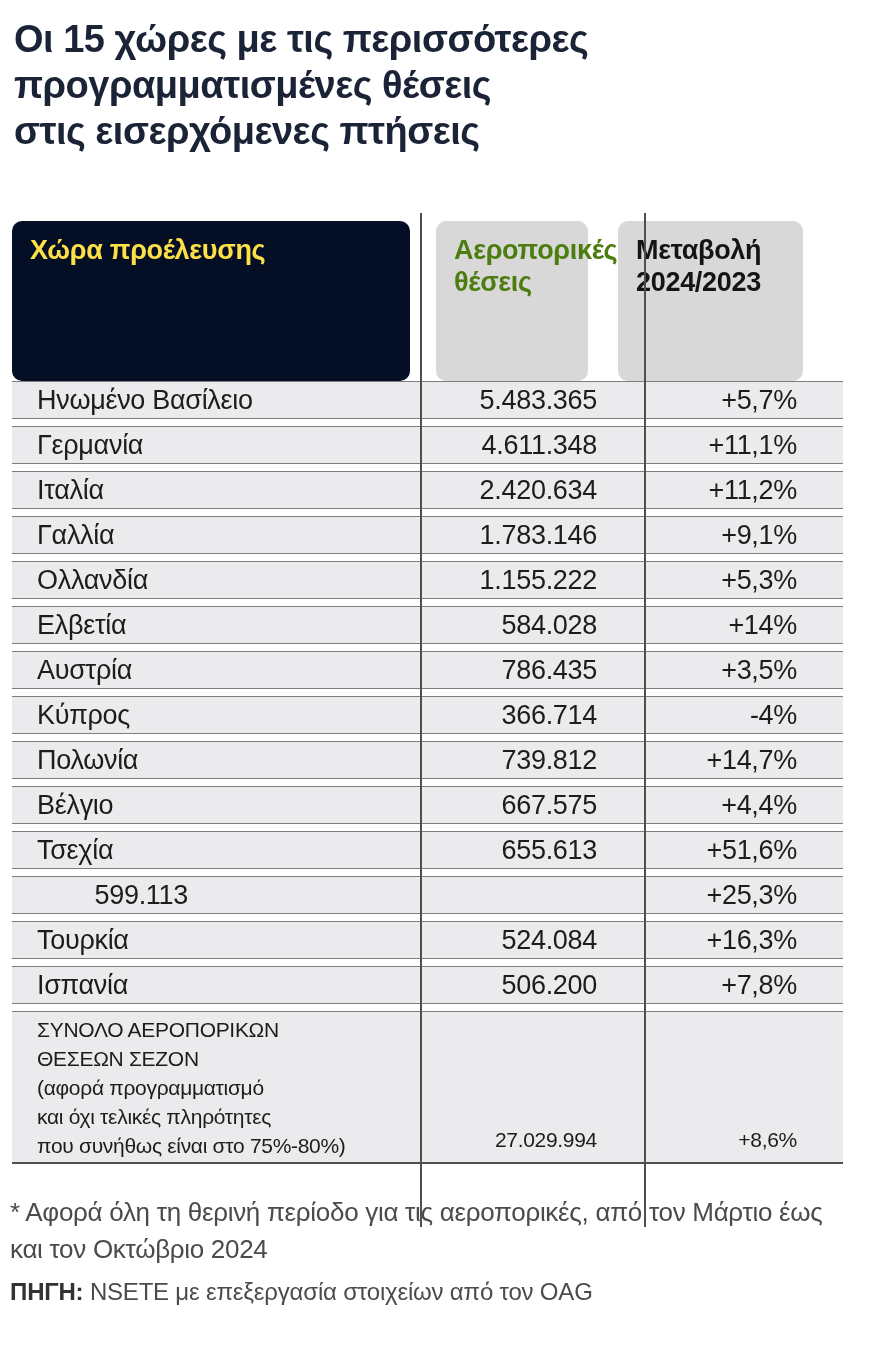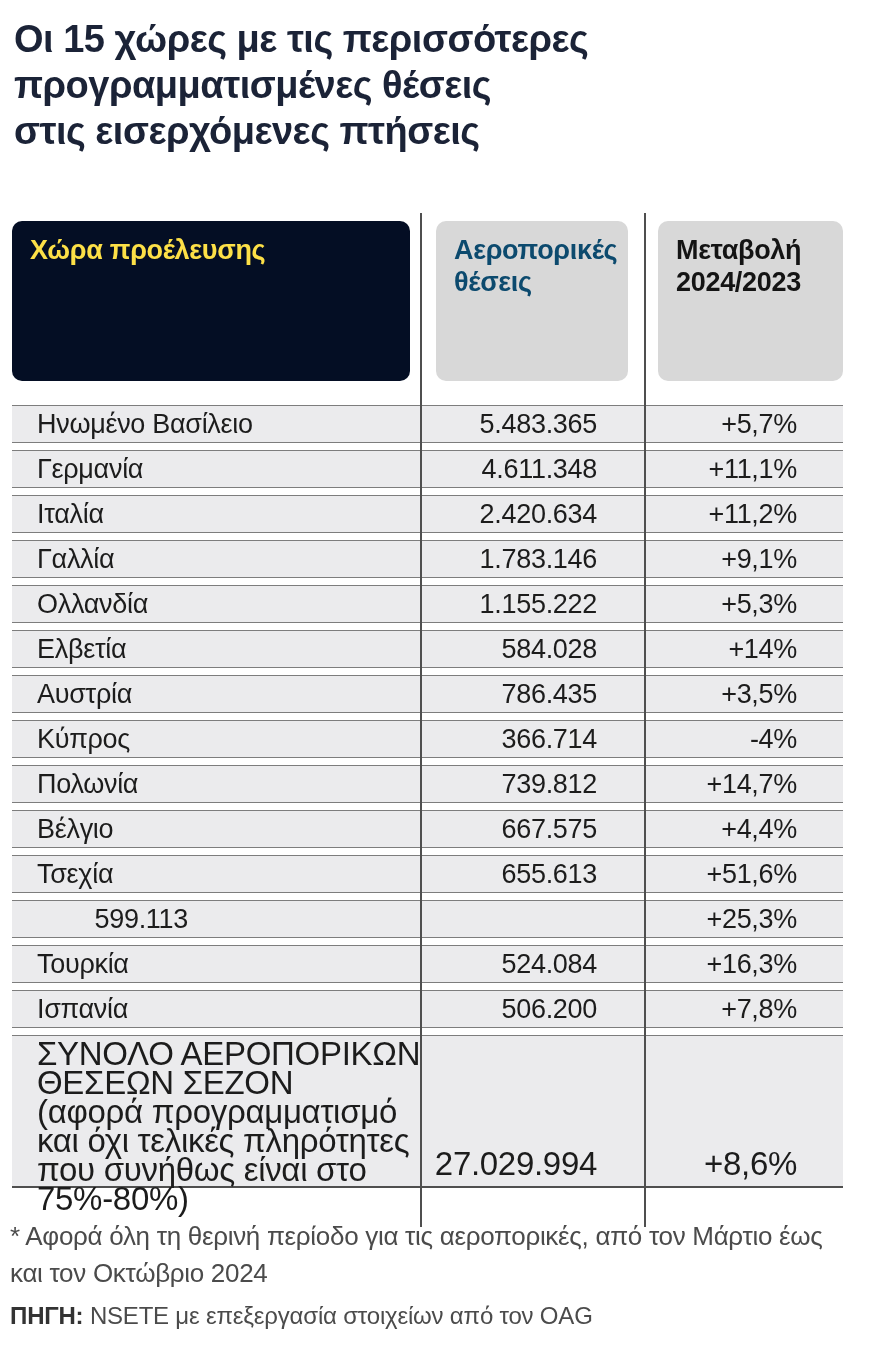--- a/index.html
+++ b/index.html
@@ -21,43 +21,43 @@
 
   
   .header-row { display: flex; margin: 67px 0 0 12px; height: 160px; }
   .hbox {
     box-sizing: border-box; border-radius: 10px;
     padding: 13px 18px 0 18px;
     font-size: 27px; font-weight: 700; line-height: 32px;
     letter-spacing: -0.3px;
   }
   .hbox.dark  { width: 398px; background: #040e24; color: #fde047; }
-  .hbox.seats { width: 192px; margin-left: 26px; background: #d8d8d8; color: #0c4a6e; }
+  .hbox.seats { width: 152px; margin-left: 26px; background: #d8d8d8; color: #4d7c0f; }
   .hbox.chg   { width: 185px; margin-left: 30px; background: #d8d8d8; color: #141414; }
 
   
-  #rows { margin-top: 24px; }
+  #rows { }
   .row {
     display: flex; box-sizing: content-box;
     margin: 0 0 7px 12px; width: 831px; height: 36px;
     background: #ebebed;
     border-top: 1px solid #7d7d7d; border-bottom: 1px solid #7d7d7d;
     font-size: 27px; line-height: 36px; letter-spacing: -0.3px;
   }
   .cell { box-sizing: border-box; }
   .c1 { width: 409px; padding-left: 25px; text-align: left; }
   .c2 { width: 224px; padding-right: 48px; text-align: right; }
   .c3 { flex: 1; padding-right: 46px; text-align: right; }
 
   
   .total-row {
     display: flex; margin: 0 0 0 12px; width: 831px; height: 150px;
     background: #ebebed;
     border-top: 1px solid #7d7d7d; border-bottom: 2px solid #4f4f4f;
-    font-size: 33px; letter-spacing: -0.3px;
+    font-size: 21px; letter-spacing: -0.3px;
   }
   .total-label {
     padding-top: 3px; line-height: 29px; white-space: pre-line;
   }
   .total-val { align-self: flex-end; line-height: 34px; padding-bottom: 5px; }
 
   
   .vline {
     position: absolute; top: 213px; width: 2px; height: 1014px;
     background: #4f4f4f; z-index: 3;

